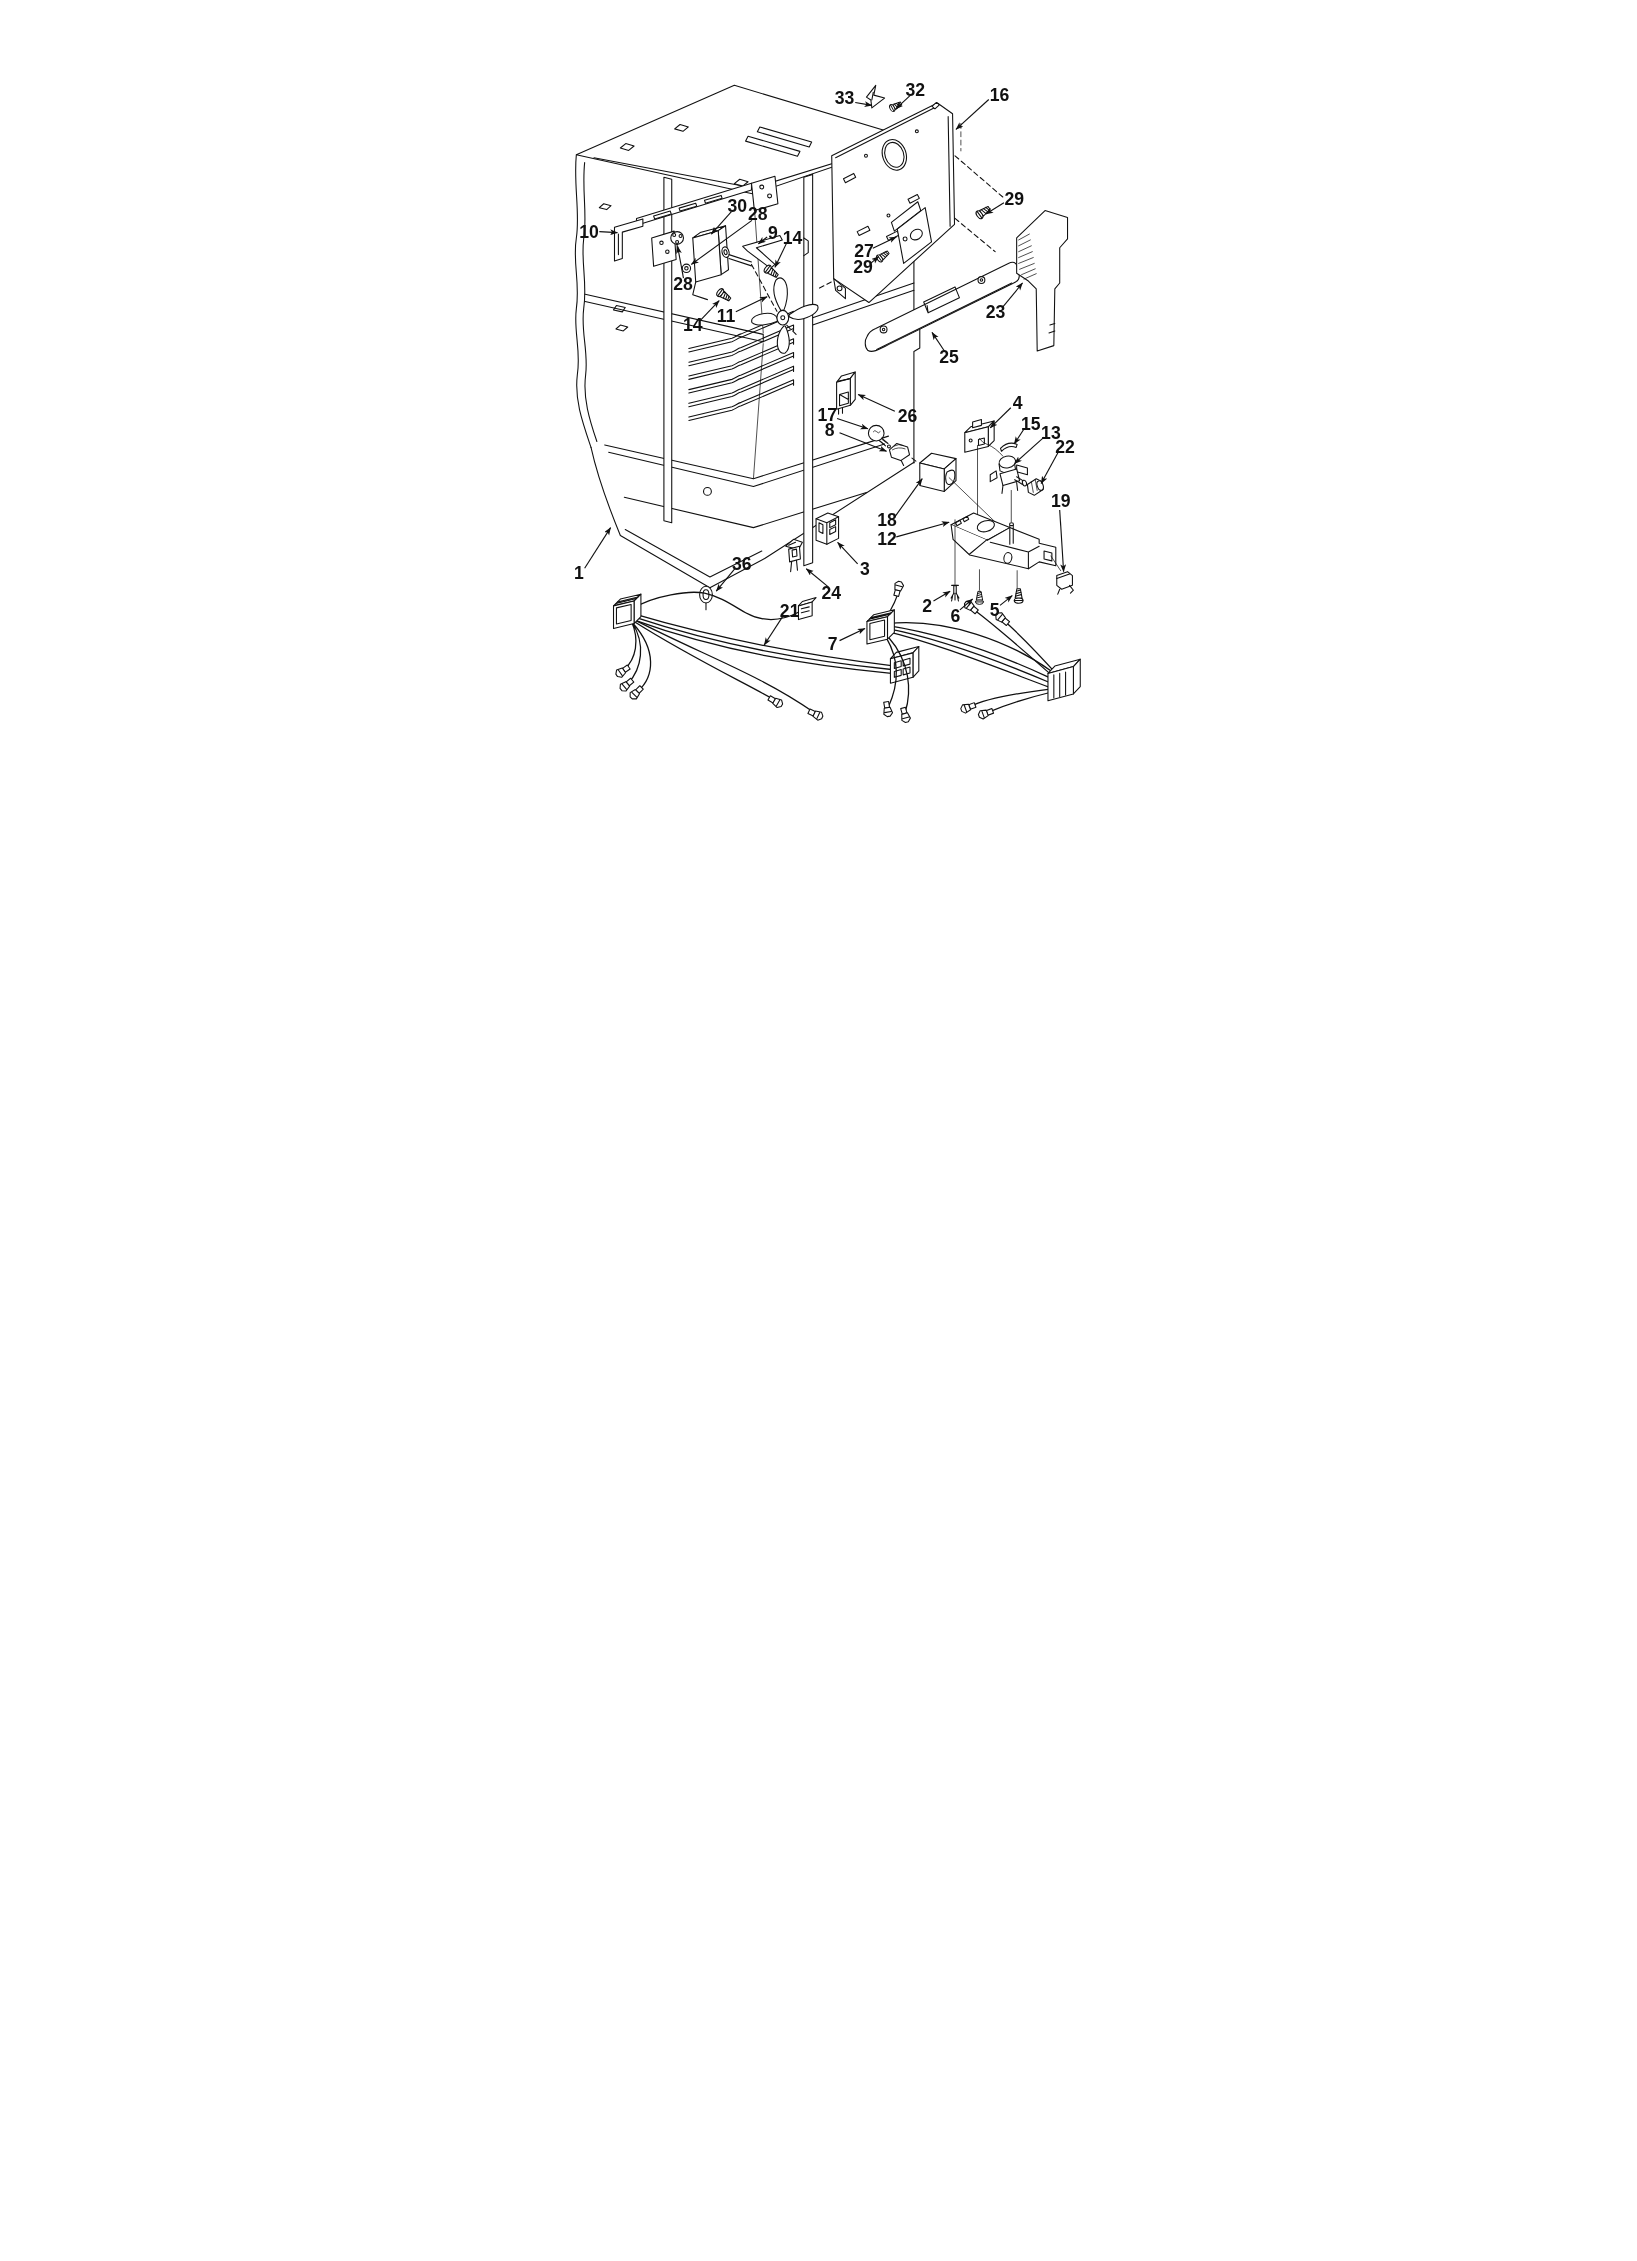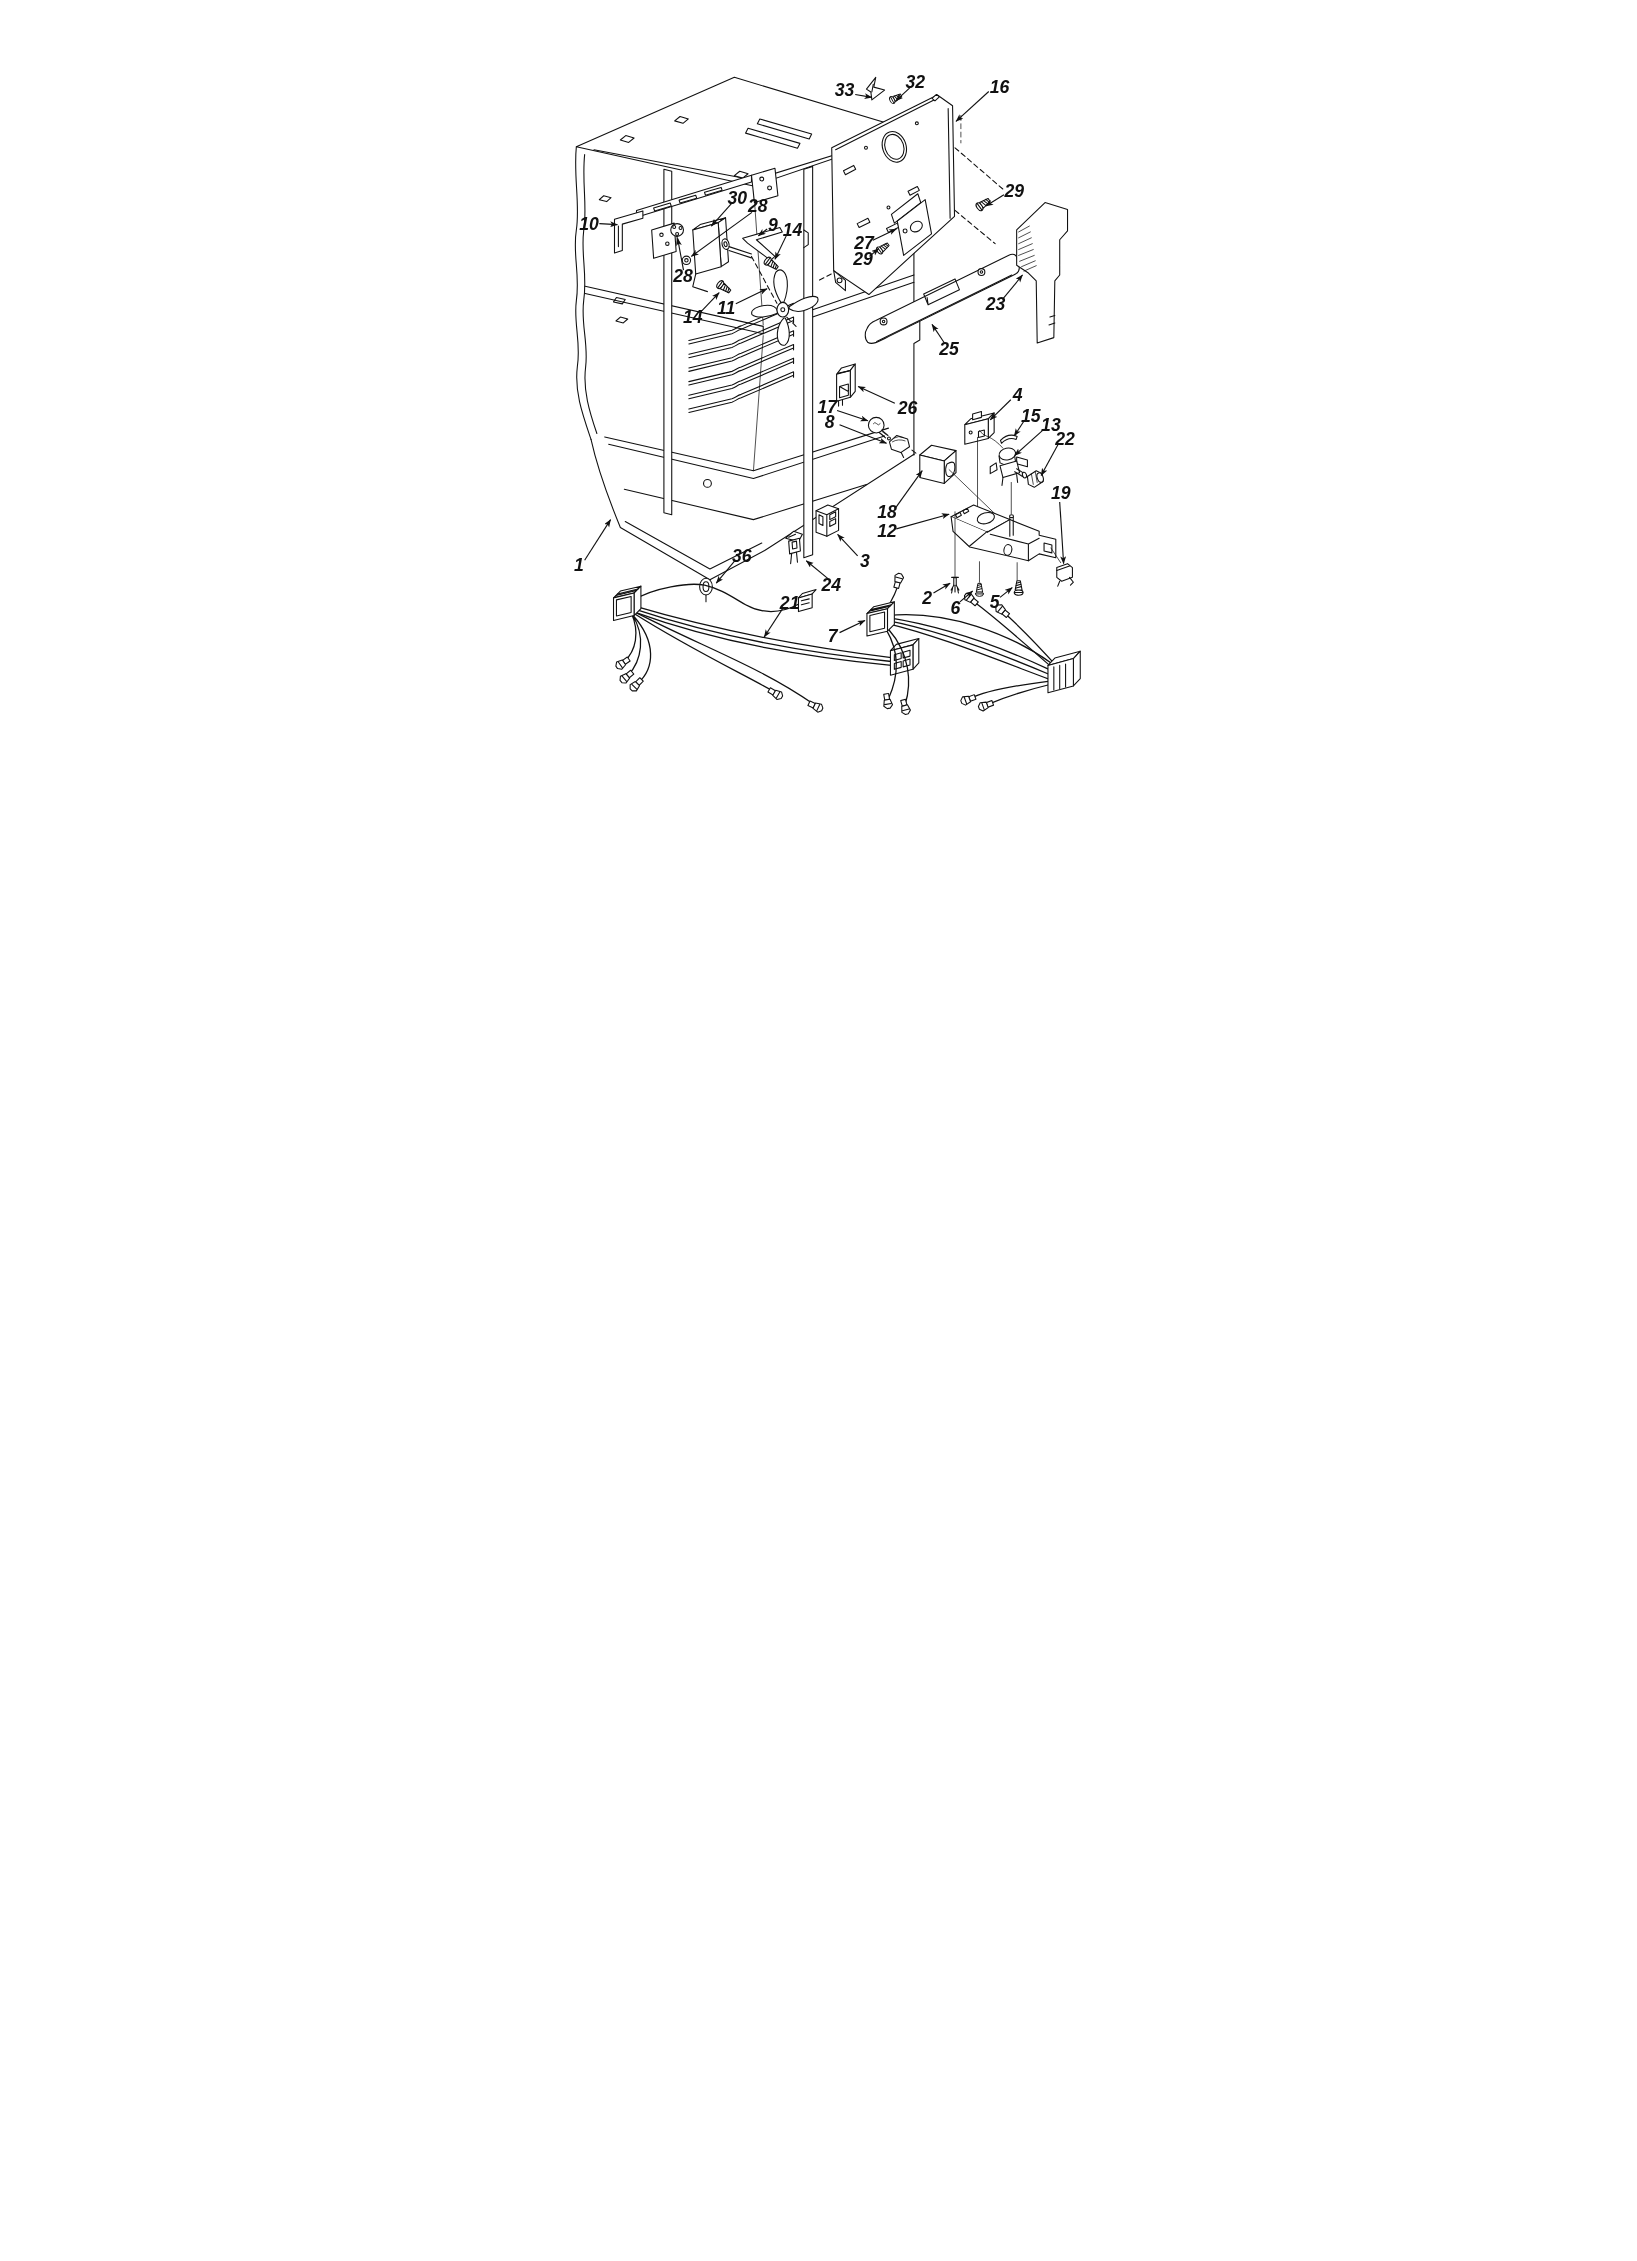--- a/index.html
+++ b/index.html
@@ -1,18 +1,18 @@
 <!DOCTYPE html>
 <html style="--ink: #111111; --paper: #ffffff;font-size:7.8px"><head>
 <meta charset="utf-8">
 <title>Diagram</title>
 <style>
   :root{ --ink:#111111; --paper:#ffffff; }
   html,body{ margin:0; padding:0; background:var(--paper); }
-  .stage{ width:546px; margin:0 auto; background:var(--paper);font-style:italic; }
+  .stage{ width:546px; margin:8px auto; background:var(--paper); }
   svg{ display:block; width:546px; height:754px; background:var(--paper); }
   .s   { stroke:var(--ink); fill:none; stroke-width:2.2; stroke-linecap:round; stroke-linejoin:round; }
   .sf  { stroke:var(--ink); fill:var(--paper); stroke-width:2.2; stroke-linecap:round; stroke-linejoin:round; }
   .thin{ stroke:var(--ink); fill:none; stroke-width:1.5; stroke-linecap:round; }
   .wire{ stroke:var(--ink); fill:none; stroke-width:2.6; stroke-linecap:round; }
   .dash{ stroke-dasharray:10 7; }
   .callout-line{ stroke:var(--ink); stroke-width:2.3; fill:none; }
   .callout-text{ font-family:"Liberation Sans","DejaVu Sans",sans-serif; font-weight:700;
                  font-size:36px; fill:var(--ink); }
 </style>

